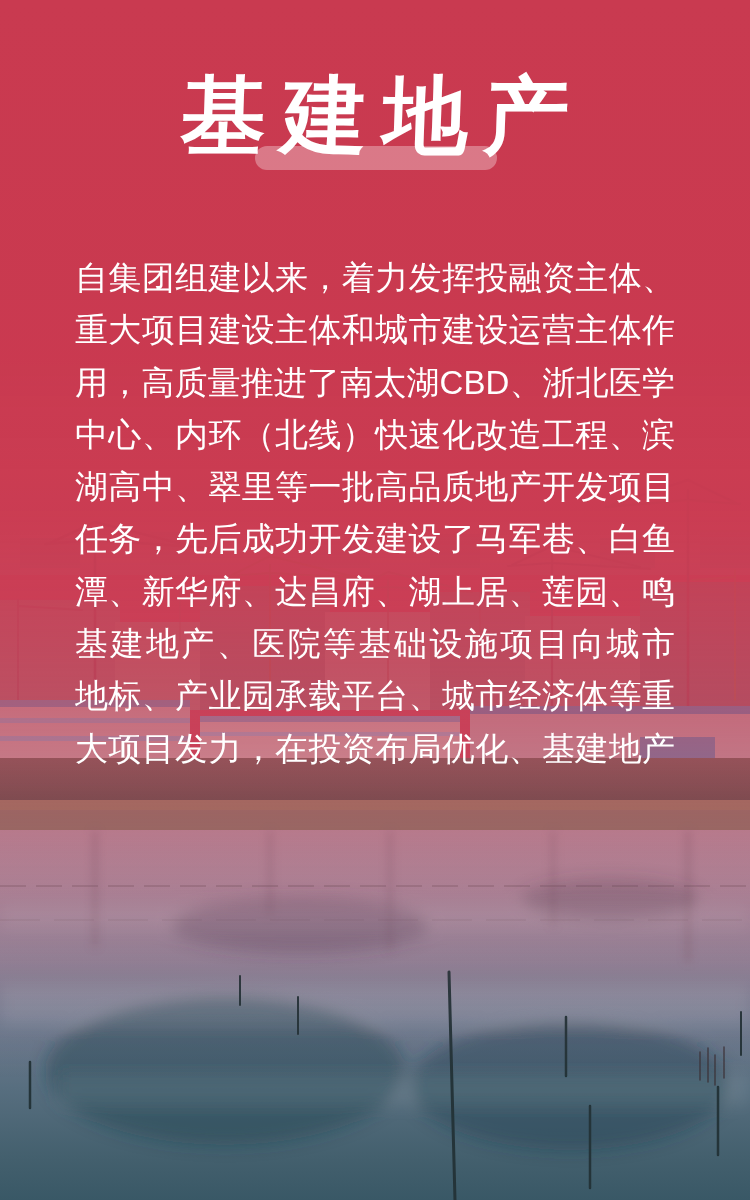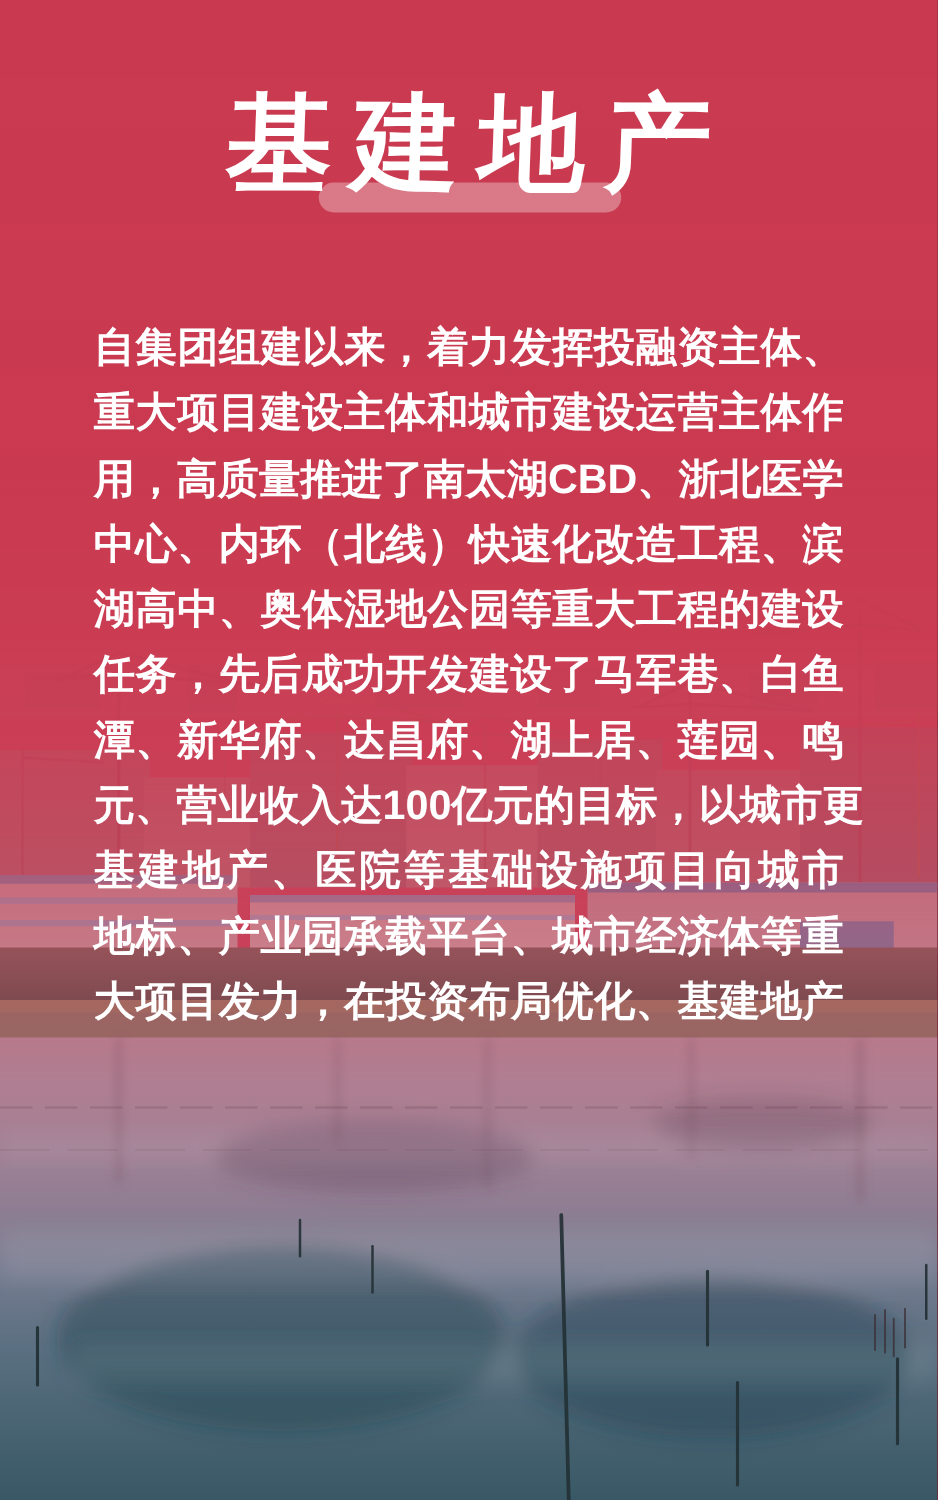--- a/index.html
+++ b/index.html
@@ -45,21 +45,20 @@
   .paragraph {
     position:absolute; left:75px; top:252px; width:600px;
     color: var(--body_text_color, #ffffff);
     font-size:33px; line-height:52.3px; font-weight:400;
     letter-spacing:0;
   }
   .pline {
     width:600px; white-space:nowrap;
     text-align:justify; text-align-last:justify;
     overflow:visible;
-    font-weight:bold;
   }
 </style>
 </head>
 <body>
 
 <div class="page">
 
   <svg class="photo-svg" viewBox="0 0 750 1200" preserveAspectRatio="none" aria-hidden="true">
     <defs>
       <linearGradient id="skyG" x1="0" y1="0" x2="0" y2="1">
@@ -186,22 +185,21 @@
 
   <div class="content">
     <div class="title-highlight"></div>
     <h1 class="title">基建地产</h1>
 
     <div class="paragraph">
       <div class="pline">自集团组建以来，着力发挥投融资主体、</div>
       <div class="pline">重大项目建设主体和城市建设运营主体作</div>
       <div class="pline">用，高质量推进了南太湖CBD、浙北医学</div>
       <div class="pline">中心、内环（北线）快速化改造工程、滨</div>
-      <div class="pline">湖高中、奥体湿地公园等重大工程的建设</div>
+      <div class="pline">湖高中、翠里等一批高品质地产开发项目</div>
       <div class="pline">任务，先后成功开发建设了马军巷、白鱼</div>
       <div class="pline">潭、新华府、达昌府、湖上居、莲园、鸣</div>
-      <div class="pline">元、营业收入达100亿元的目标，以城市更</div>
       <div class="pline">基建地产、医院等基础设施项目向城市</div>
       <div class="pline">地标、产业园承载平台、城市经济体等重</div>
       <div class="pline">大项目发力，在投资布局优化、基建地产</div>
     </div>
   </div>
 </div>
 
 </body></html>

